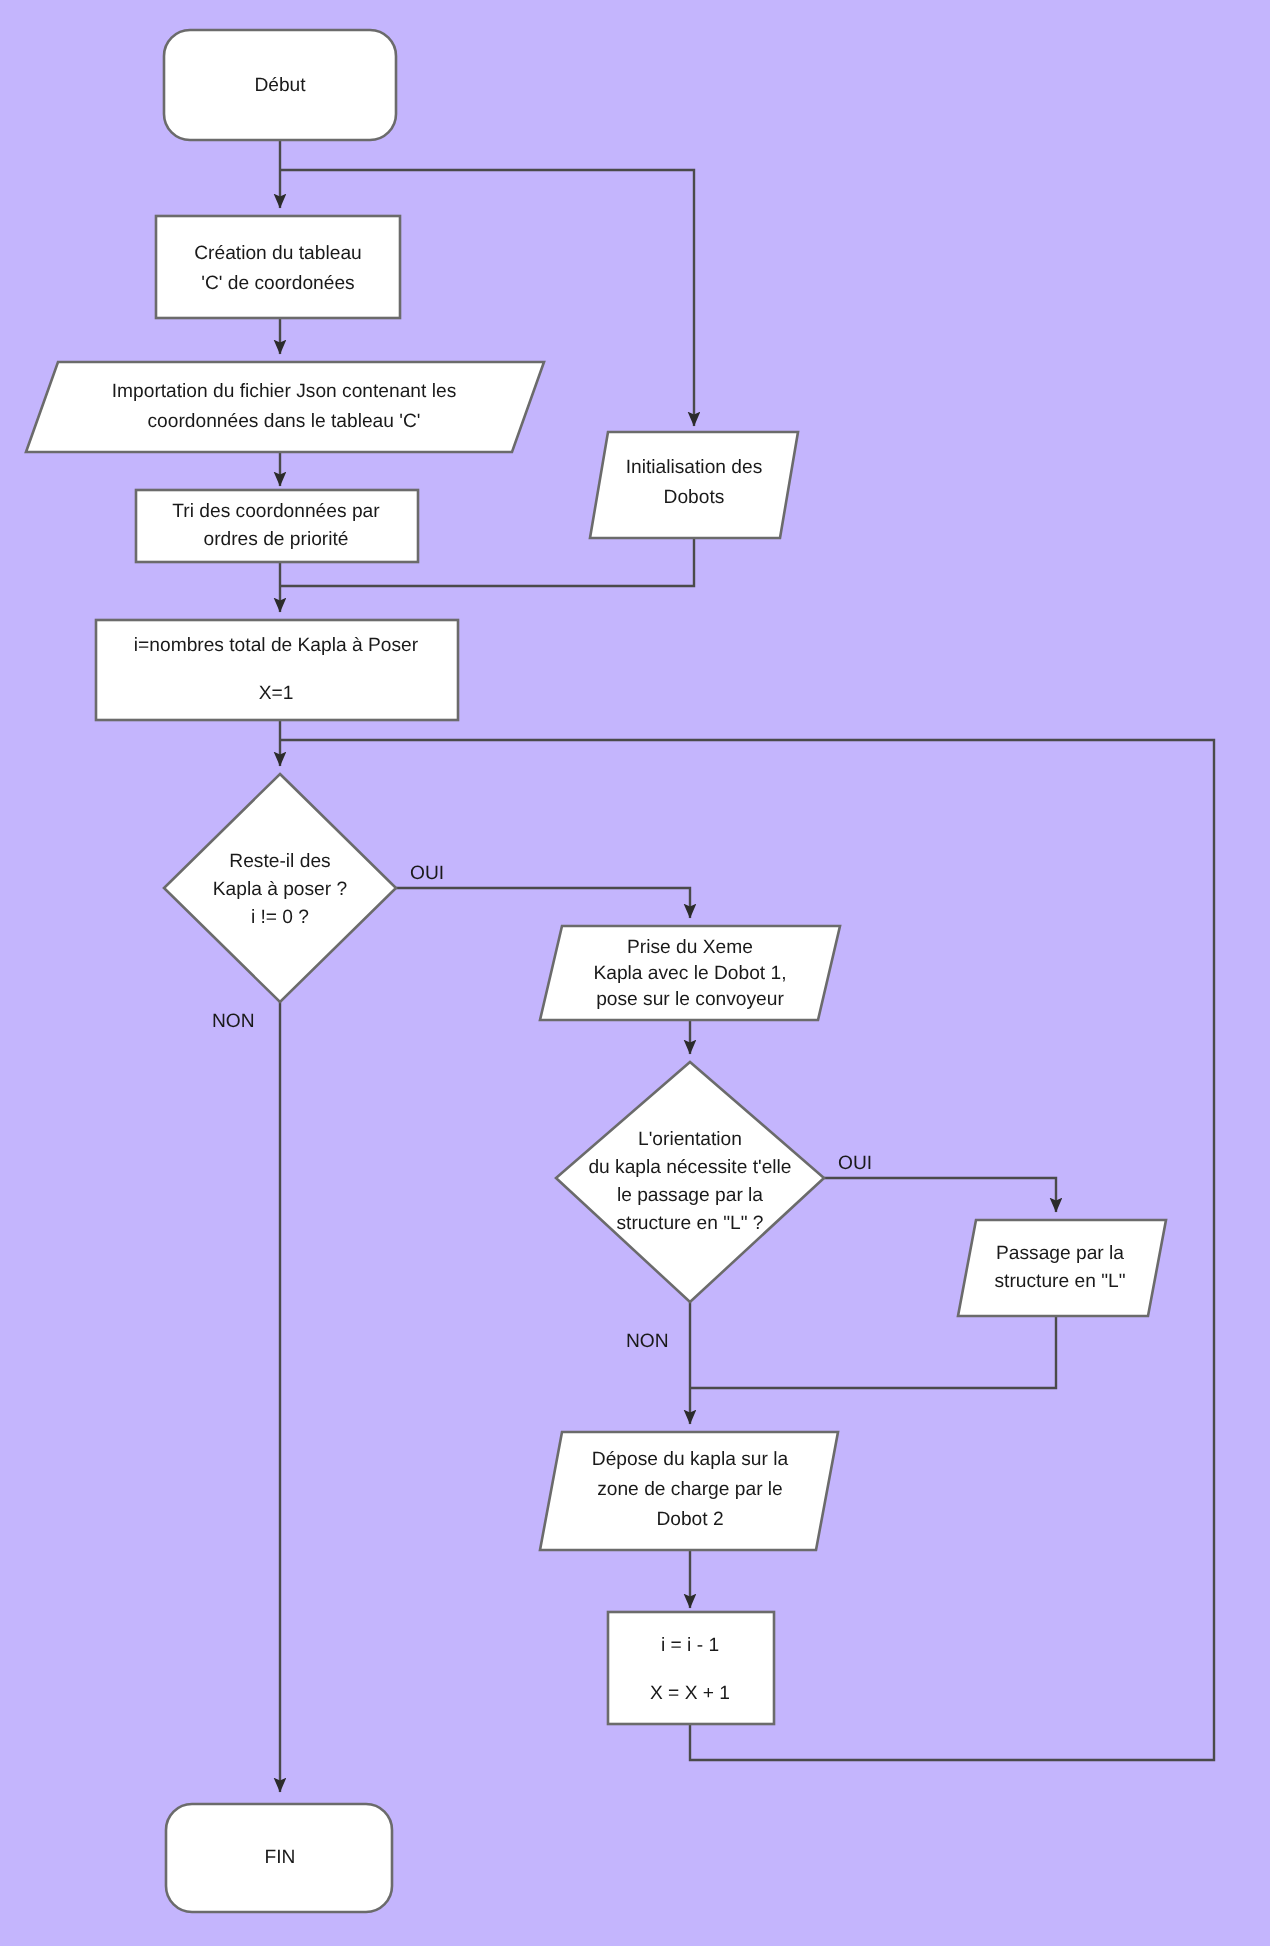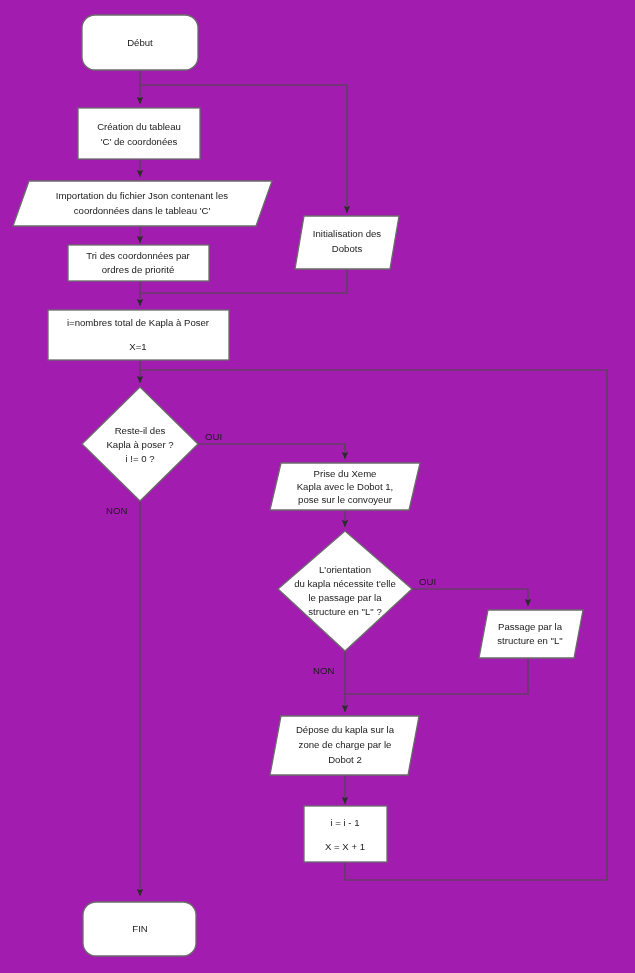--- a/index.html
+++ b/index.html
@@ -10,21 +10,21 @@
   body {
     width: 635px;
     height: 973px;
     overflow: hidden;
     font-family: "Liberation Sans", sans-serif;
   }
   #flowchart-root {
     position: relative;
     width: 635px;
     height: 973px;
-    background: #a21caf;
+    background: #c4b5fd;
   }
   svg#flow-svg {
     display: block;
     width: 635px;
     height: 973px;
   }
   .shape {
     fill: #ffffff;
     stroke: #6b6b6b;
     stroke-width: 1.3;

